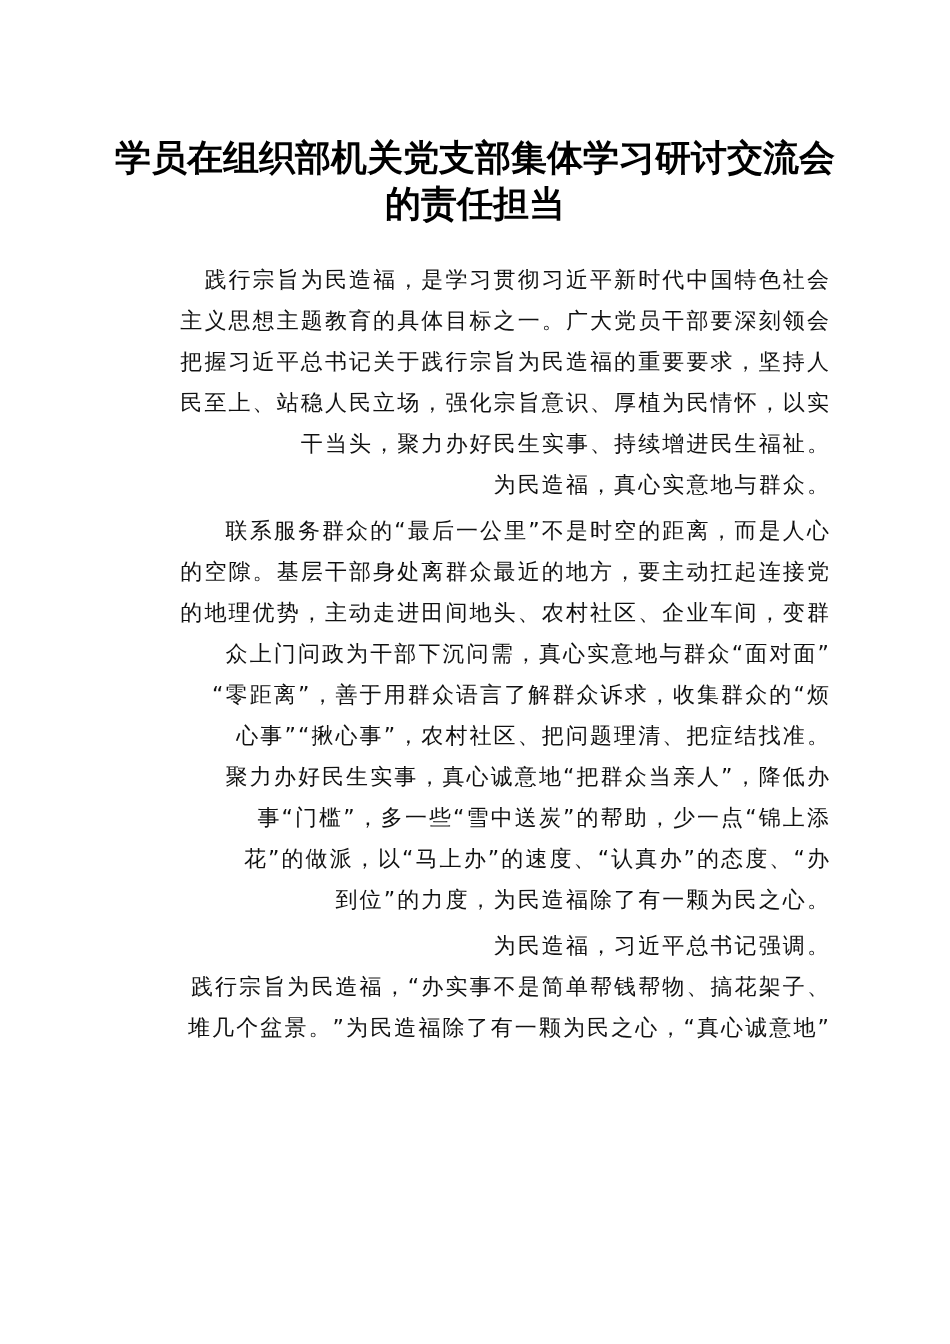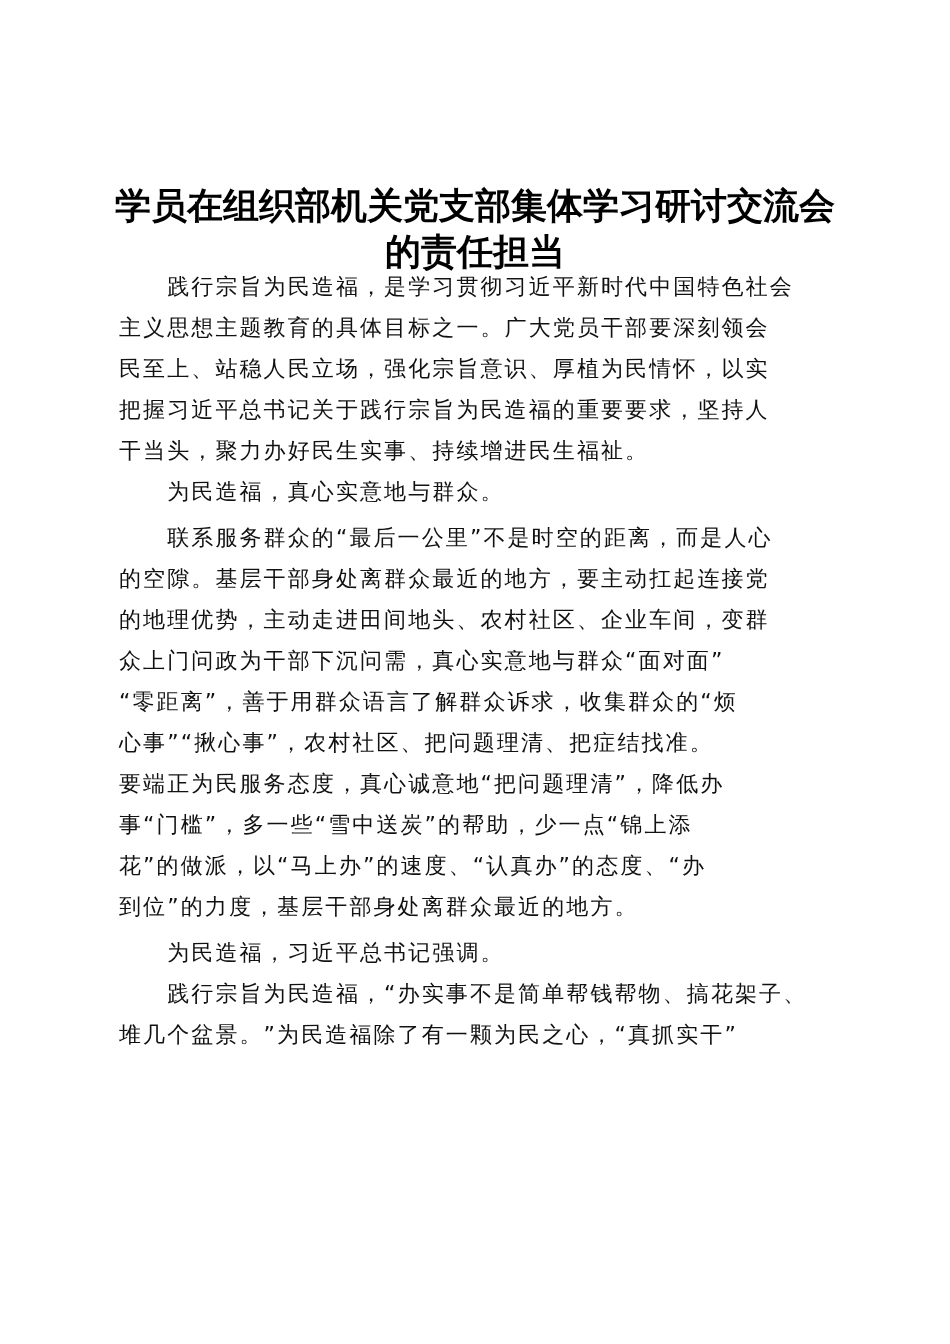--- a/index.html
+++ b/index.html
@@ -2,67 +2,68 @@
 <html><head>
 <meta charset="utf-8">
 <style>
   html, body { margin: 0; padding: 0; background: #ffffff; }
   body { width: 950px; height: 1344px; position: relative; overflow: hidden; }
   .page { position: absolute; left: 0; top: 0; width: 950px; height: 1344px; background: #fff; }
   .title {
     position: absolute; left: 100px; width: 750px; top: 134px;
     text-align: center; color: #000;
     font-family: "DejaVu Serif", "Liberation Serif", serif;
-    font-weight: bold; font-size: 36px; line-height: 46px; letter-spacing: 0px; margin-top: 48px;
+    font-weight: bold; font-size: 36px; line-height: 46px; letter-spacing: 0px;
   }
   .title div { white-space: nowrap; }
   .body {
-    position: absolute; left: 119px; top: 266px; width: 712px;
+    position: absolute; left: 119px; top: 259px; width: 712px;
     color: #111;
     font-family: "DejaVu Sans", "Liberation Sans", sans-serif;
     font-size: 22px;
+    text-align: right;
   }
   .line { height: 41px; line-height: 41px; white-space: nowrap; letter-spacing: 2.1px; }
   .gap { height: 5px; }
 </style>
 </head>
 <body>
 
 <div class="page">
   <div class="title">
     <div>学员在组织部机关党支部集体学习研讨交流会</div>
     <div>的责任担当</div>
   </div>
 
   <div class="body">
     <div>
       <div class="line">　　践行宗旨为民造福，是学习贯彻习近平新时代中国特色社会</div>
       <div class="line">主义思想主题教育的具体目标之一。广大党员干部要深刻领会</div>
+      <div class="line">把握习近平总书记关于践行宗旨为民造福的重要要求，坚持人</div>
       <div class="line">民至上、站稳人民立场，强化宗旨意识、厚植为民情怀，以实</div>
-      <div class="line">把握习近平总书记关于践行宗旨为民造福的重要要求，坚持人</div>
       <div class="line">干当头，聚力办好民生实事、持续增进民生福祉。</div>
     </div>
     <div>
       <div class="line">　　为民造福，真心实意地与群众。</div>
     </div>
     <div class="gap"></div>
     <div>
       <div class="line">　　联系服务群众的“最后一公里”不是时空的距离，而是人心</div>
       <div class="line">的空隙。基层干部身处离群众最近的地方，要主动扛起连接党</div>
       <div class="line">的地理优势，主动走进田间地头、农村社区、企业车间，变群</div>
       <div class="line">众上门问政为干部下沉问需，真心实意地与群众“面对面”</div>
       <div class="line">“零距离”，善于用群众语言了解群众诉求，收集群众的“烦</div>
       <div class="line">心事”“揪心事”，农村社区、把问题理清、把症结找准。</div>
-      <div class="line">要端正为民服务态度，真心诚意地“把问题理清”，降低办</div>
+      <div class="line">聚力办好民生实事，真心诚意地“把群众当亲人”，降低办</div>
       <div class="line">事“门槛”，多一些“雪中送炭”的帮助，少一点“锦上添</div>
       <div class="line">花”的做派，以“马上办”的速度、“认真办”的态度、“办</div>
-      <div class="line">到位”的力度，基层干部身处离群众最近的地方。</div>
+      <div class="line">到位”的力度，为民造福除了有一颗为民之心。</div>
     </div>
     <div class="gap"></div>
     <div>
       <div class="line">　　为民造福，习近平总书记强调。</div>
     </div>
     <div>
       <div class="line">　　践行宗旨为民造福，“办实事不是简单帮钱帮物、搞花架子、</div>
-      <div class="line">堆几个盆景。”为民造福除了有一颗为民之心，“真抓实干”</div>
+      <div class="line">堆几个盆景。”为民造福除了有一颗为民之心，“真心诚意地”</div>
     </div>
   </div>
 </div>
 
 </body></html>

